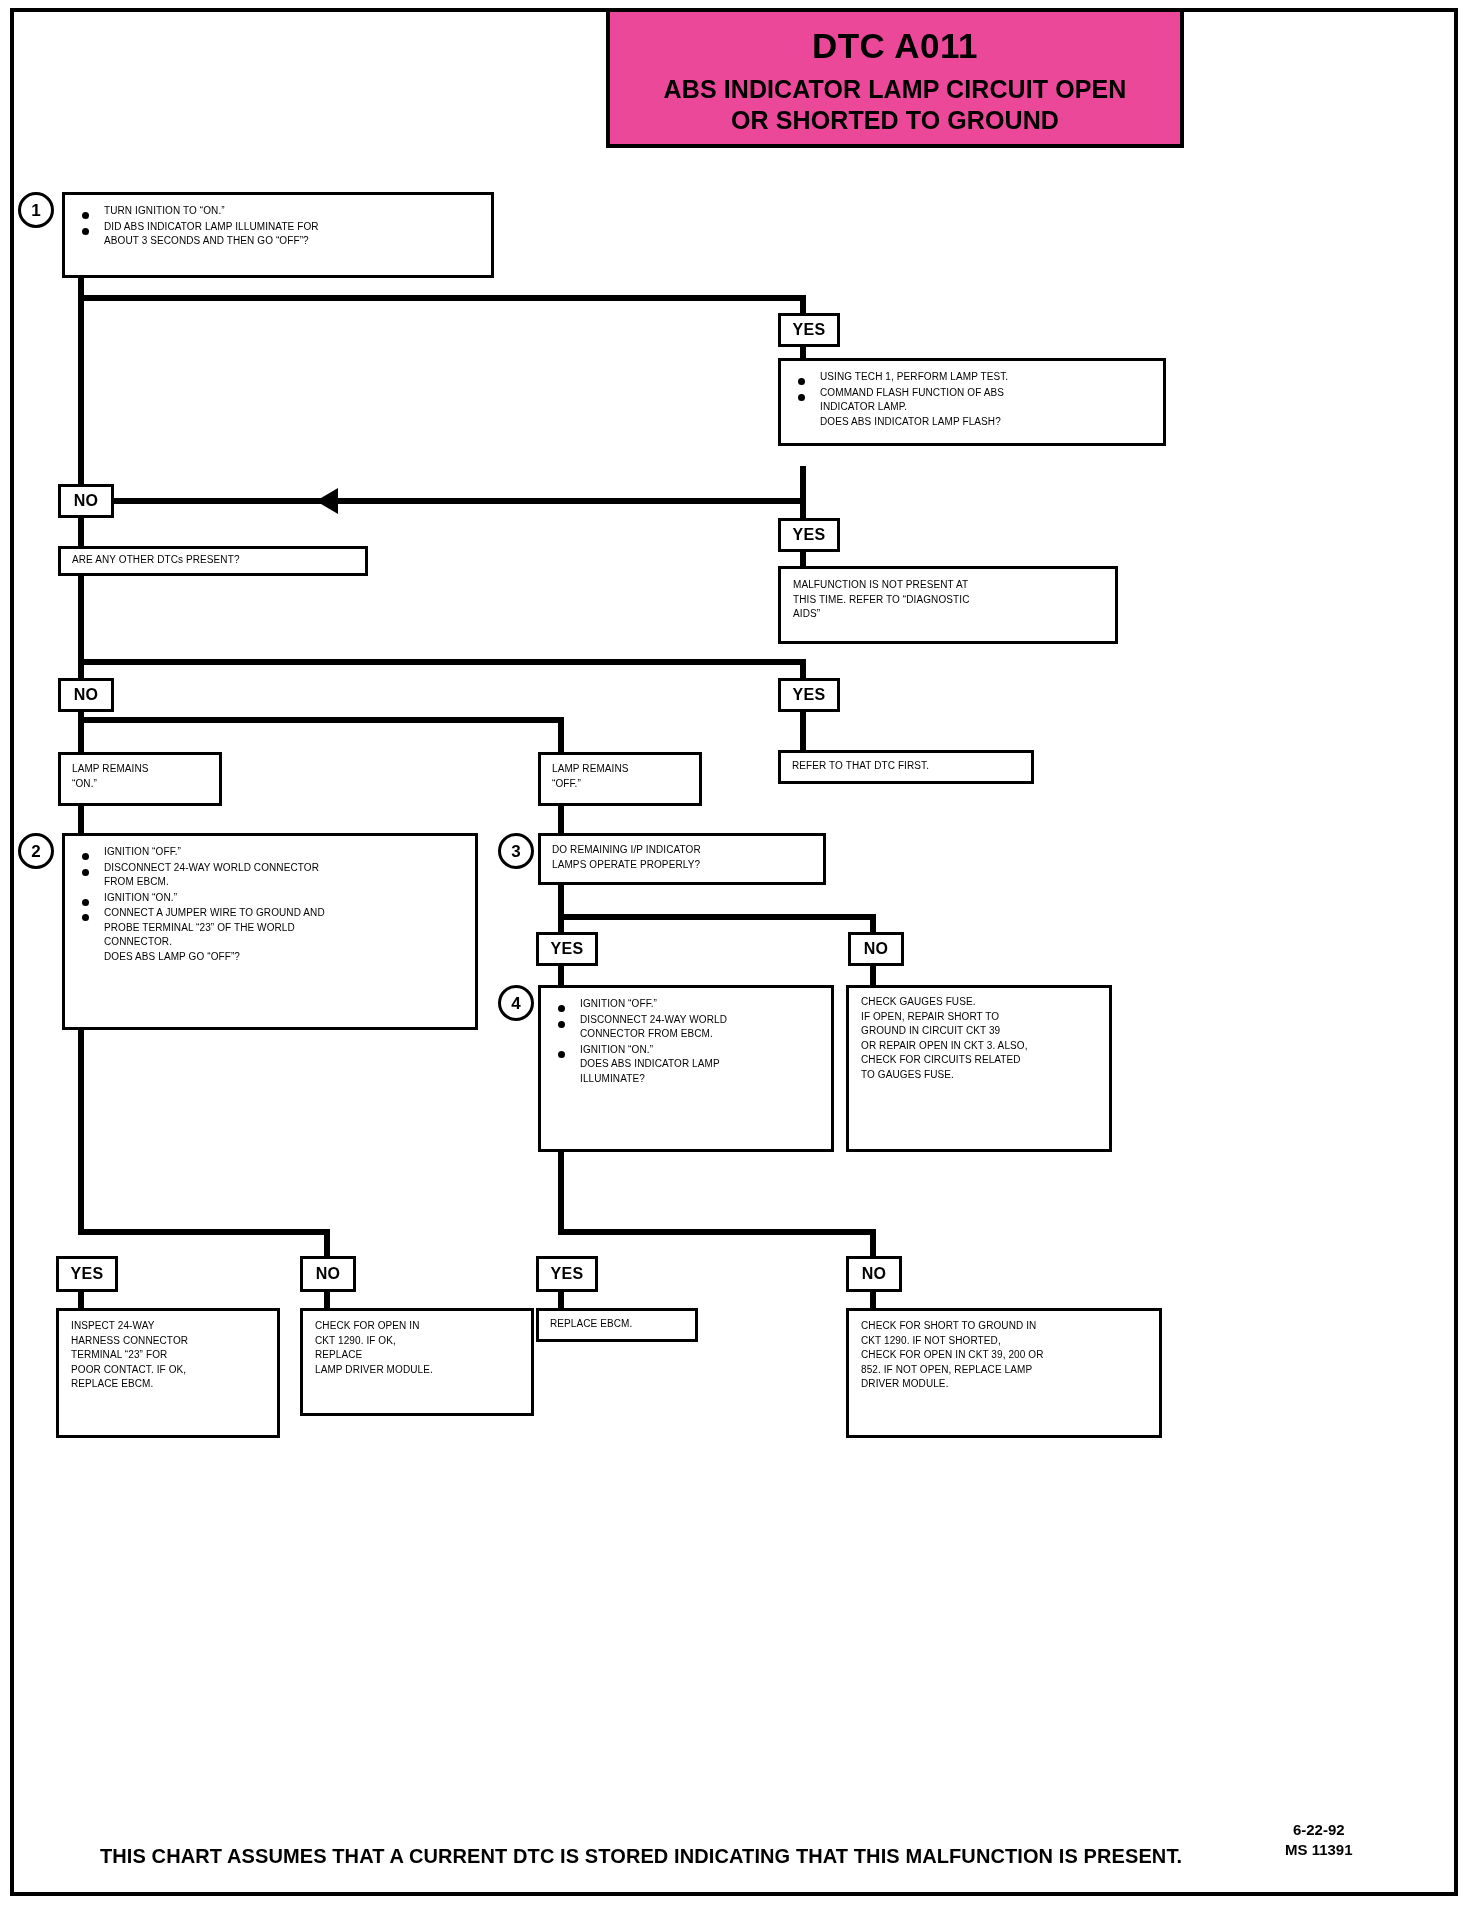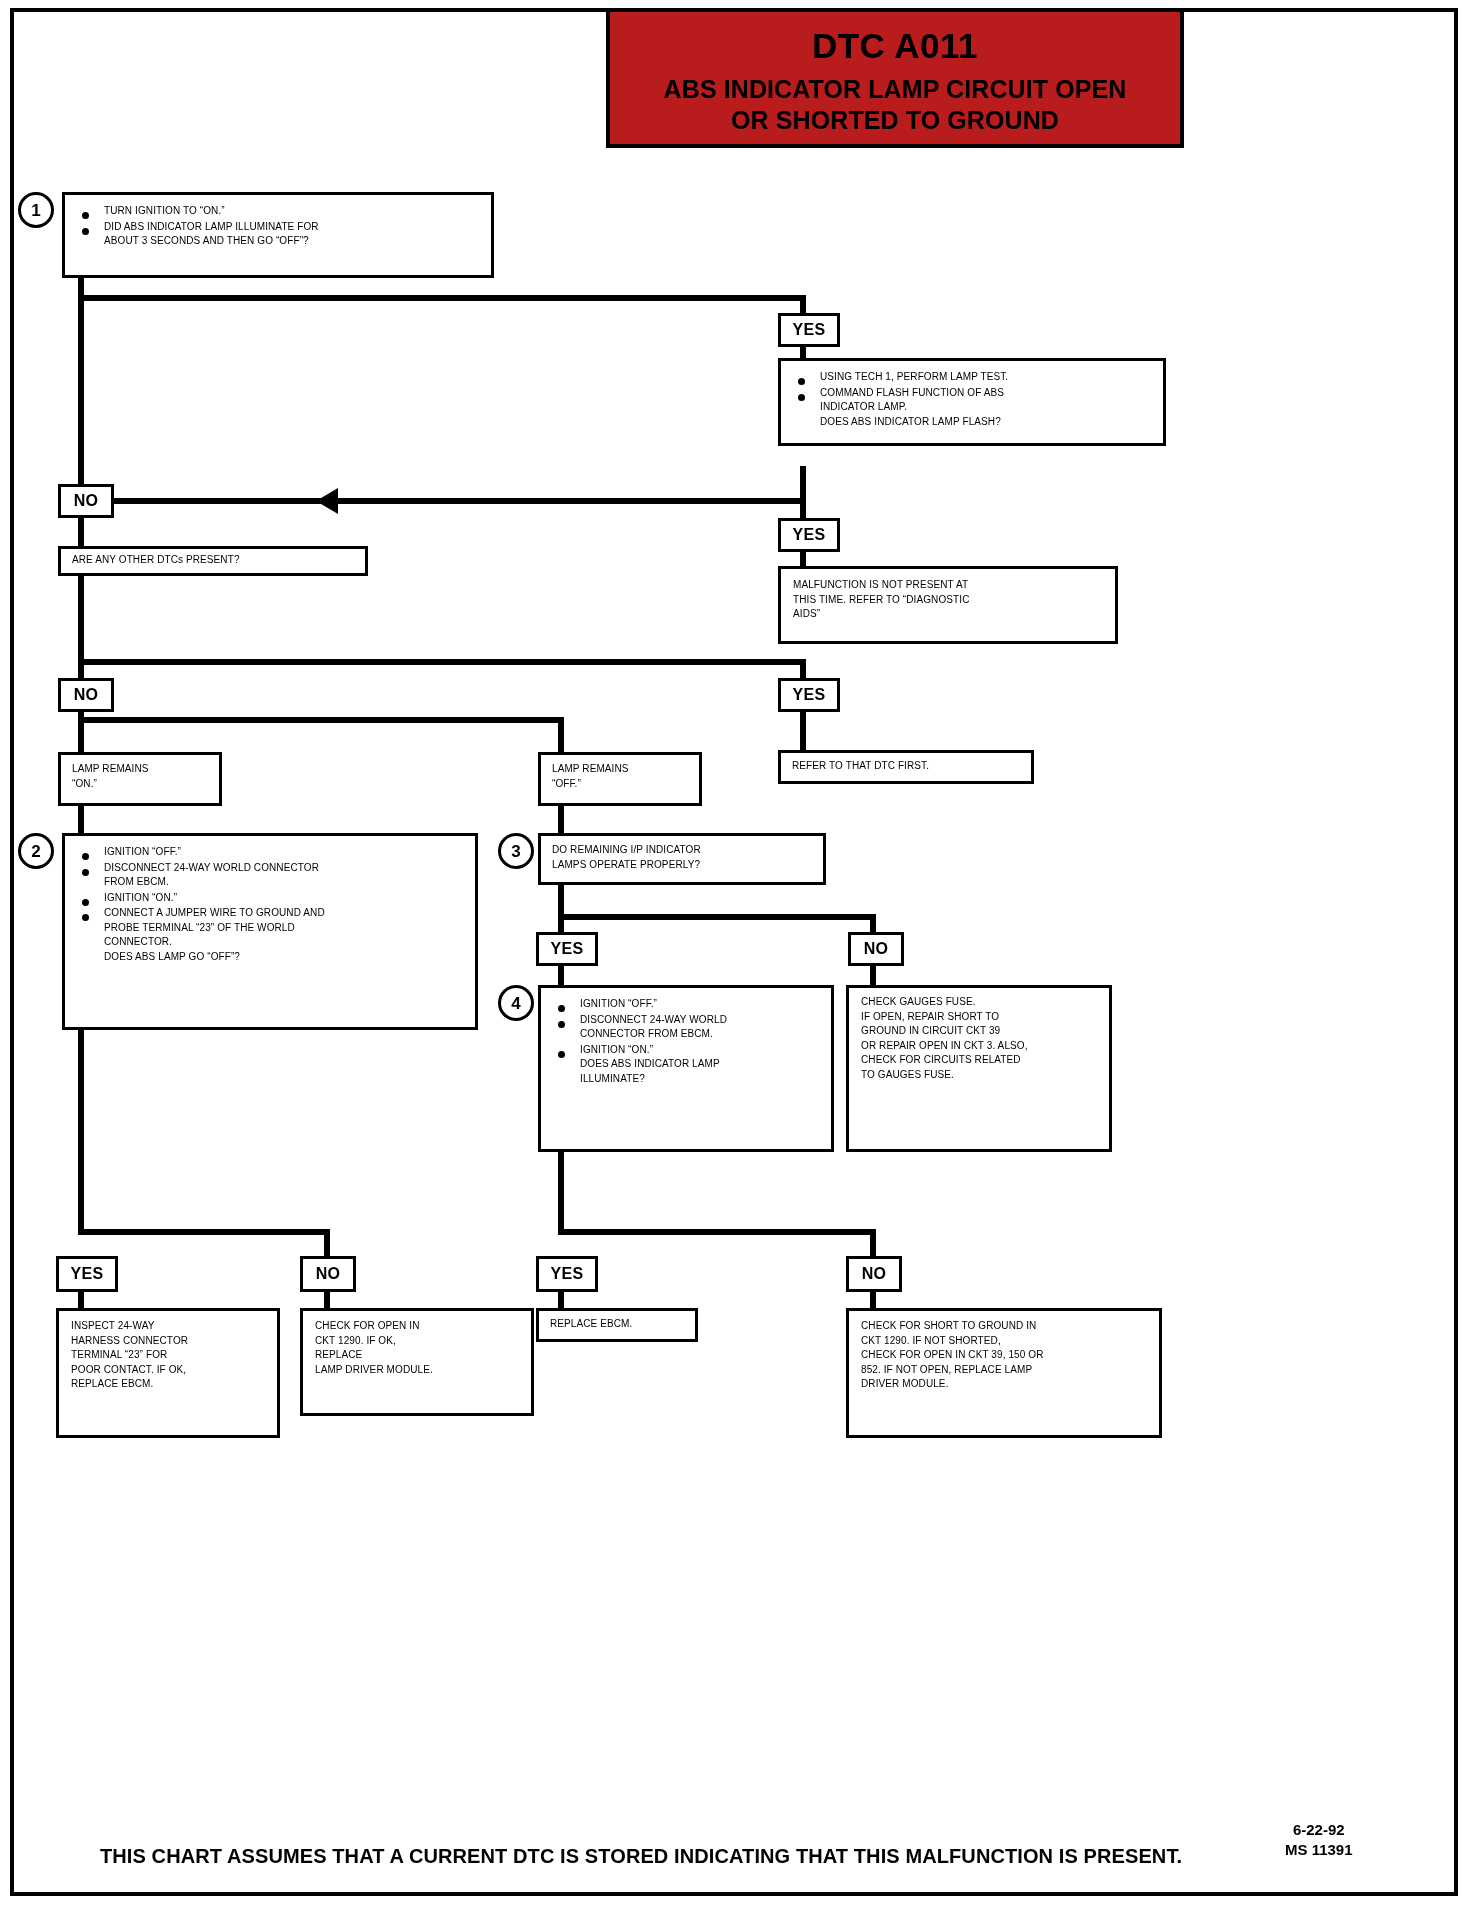--- a/index.html
+++ b/index.html
@@ -30,21 +30,21 @@
 
   
   .title-block {
     position: absolute;
     left: 606px;
     top: 8px;
     width: 578px;
     height: 140px;
     border: 4px solid #000;
     box-sizing: border-box;
-    background: #b91c1c;
+    background: #ec4899;
     text-align: center;
     padding-top: 14px;
   }
   .title-code {
     font-size: 35px;
     font-weight: bold;
     letter-spacing: 0.5px;
     line-height: 1.15;
   }
   .title-sub {
@@ -360,21 +360,21 @@
   </div>
 
   <div class="box tight" style="left:536px; top:1308px; width:162px; height:34px; padding-top:6px;">
     <div>REPLACE EBCM.</div>
   </div>
 
   <div class="box" style="left:846px; top:1308px; width:316px; height:130px; padding-top:8px;">
     <div class="plain-lines">
       <div>CHECK FOR SHORT TO GROUND IN</div>
       <div>CKT 1290.  IF NOT SHORTED,</div>
-      <div>CHECK FOR OPEN IN CKT 39, 150 OR</div>
+      <div>CHECK FOR OPEN IN CKT 39, 200 OR</div>
       <div>852.  IF NOT OPEN, REPLACE LAMP</div>
       <div>DRIVER MODULE.</div>
     </div>
   </div>
 
   <div class="footer-note" style="left:100px; top:1845px;">THIS CHART ASSUMES THAT A CURRENT DTC IS STORED INDICATING THAT THIS MALFUNCTION IS PRESENT.</div>
   <div class="footer-right" style="left:1285px; top:1820px;">
     <div>6-22-92</div>
     <div>MS 11391</div>
   </div>

